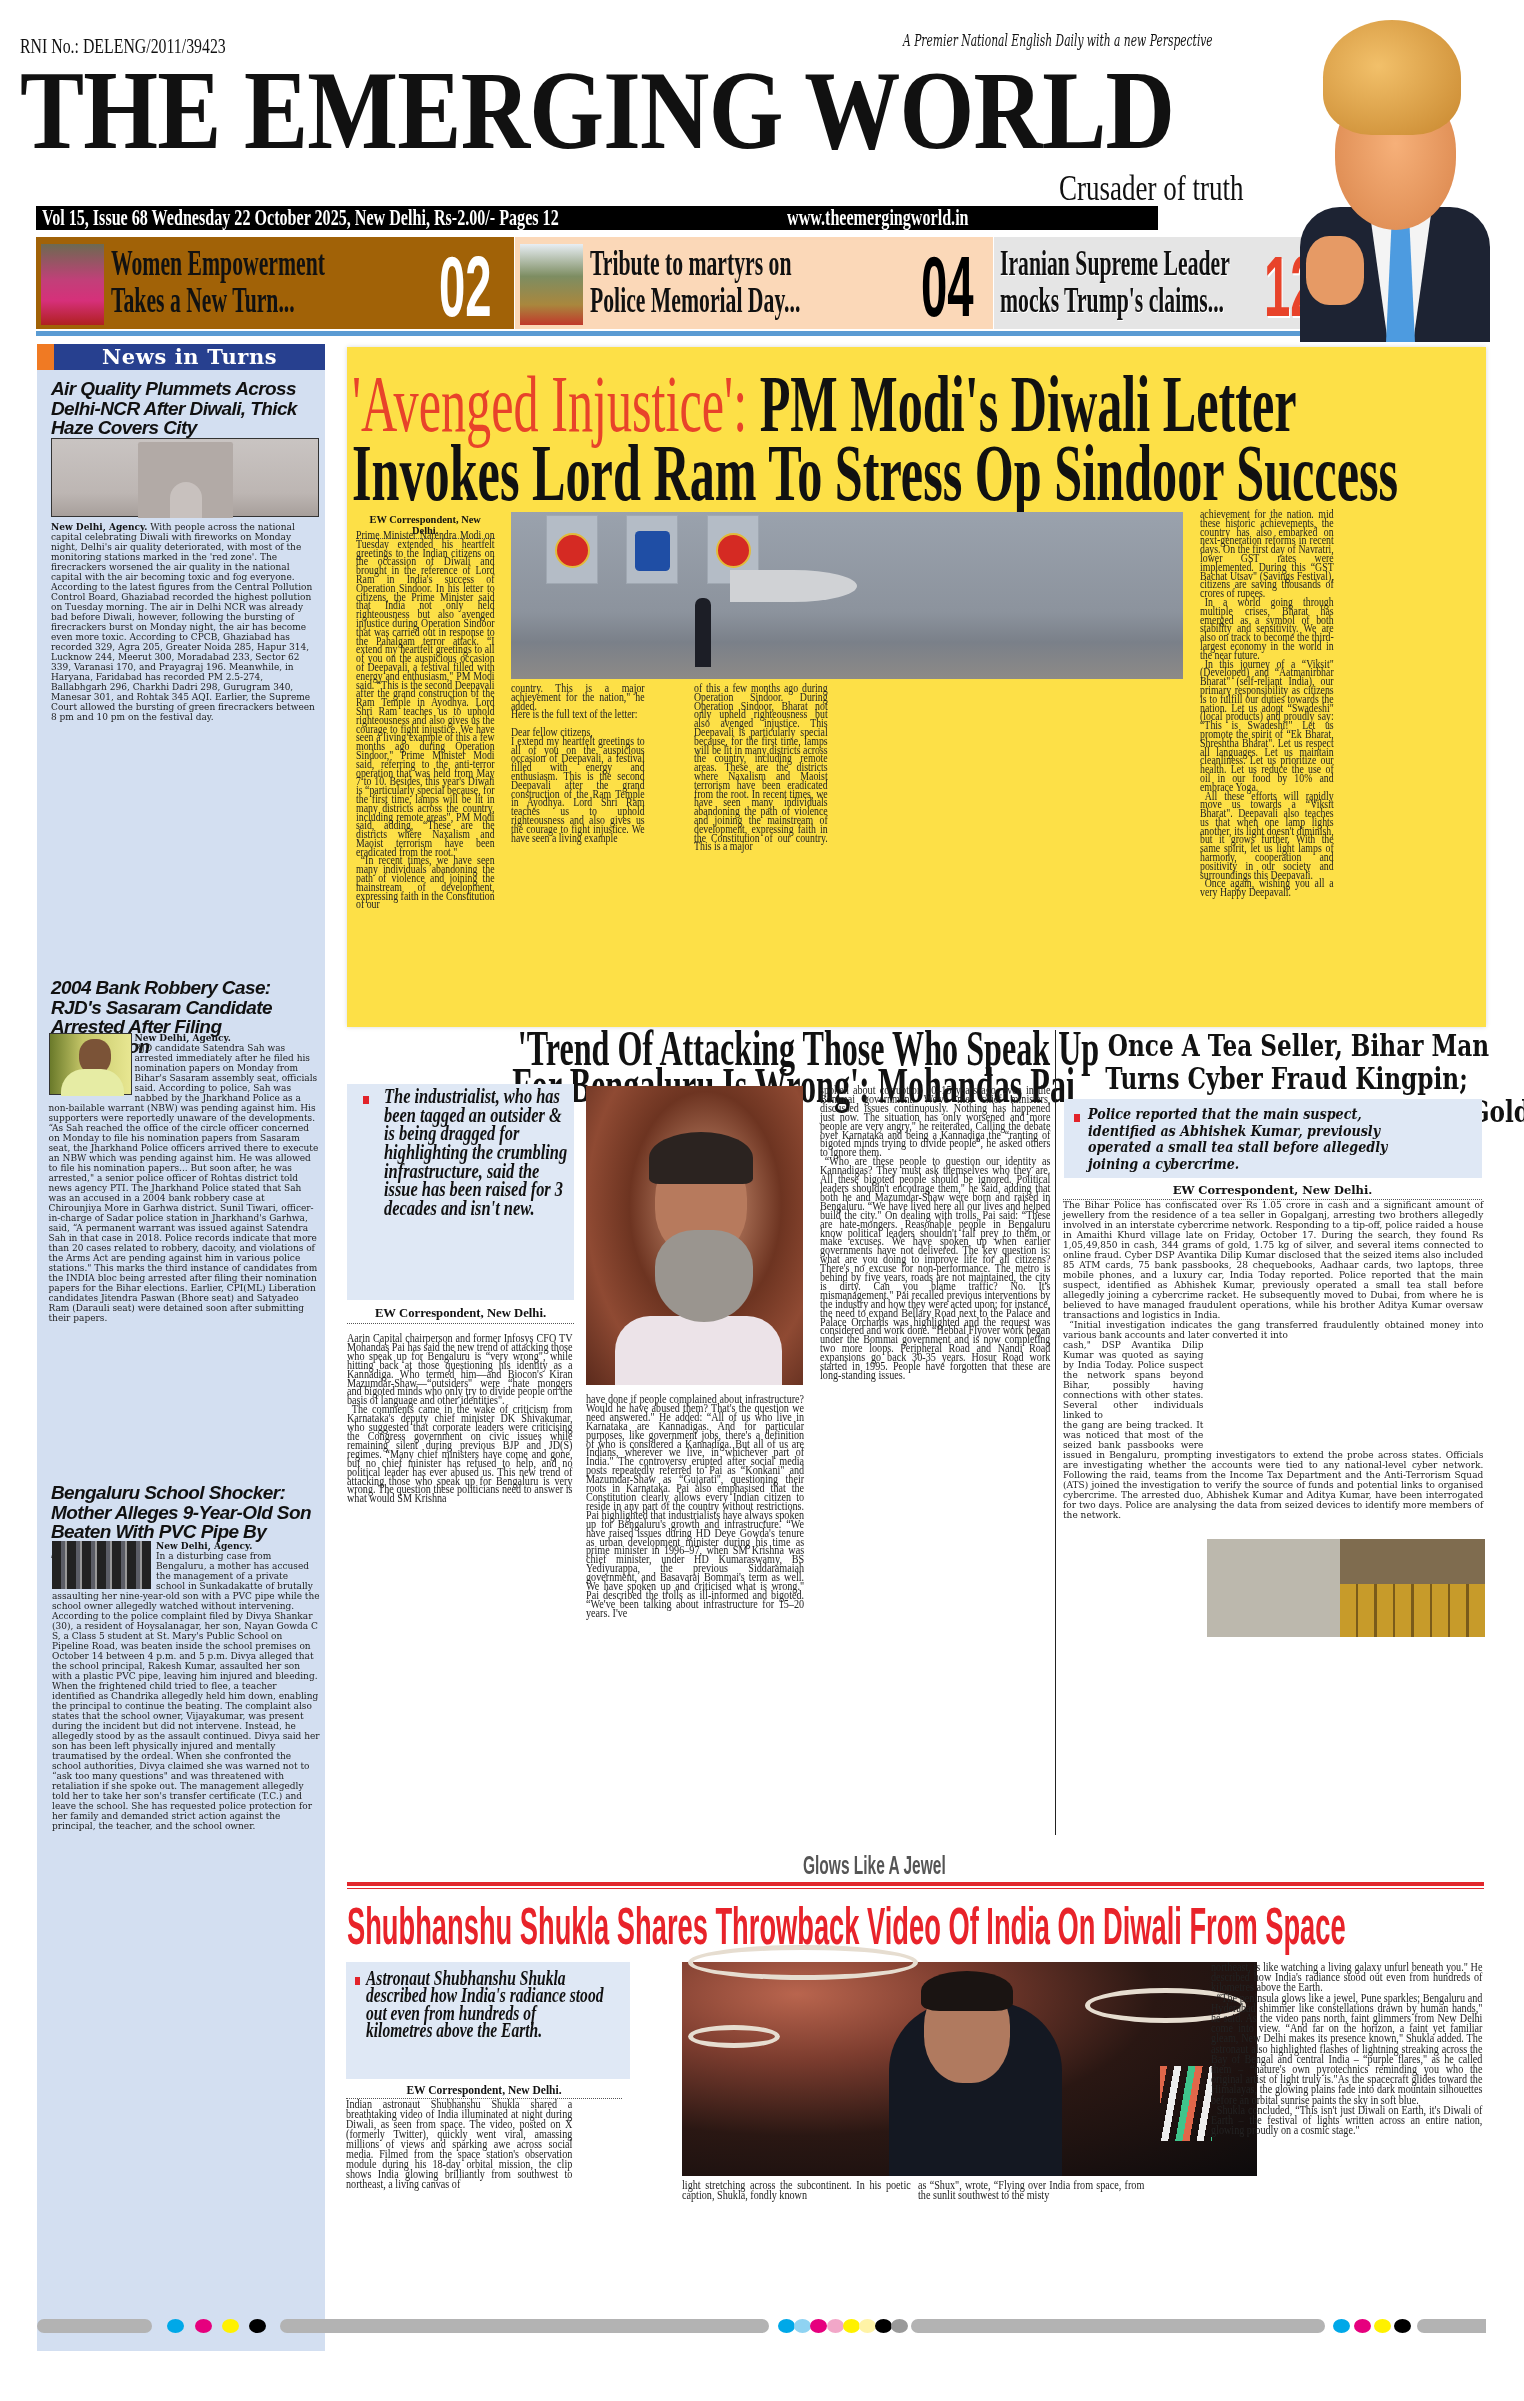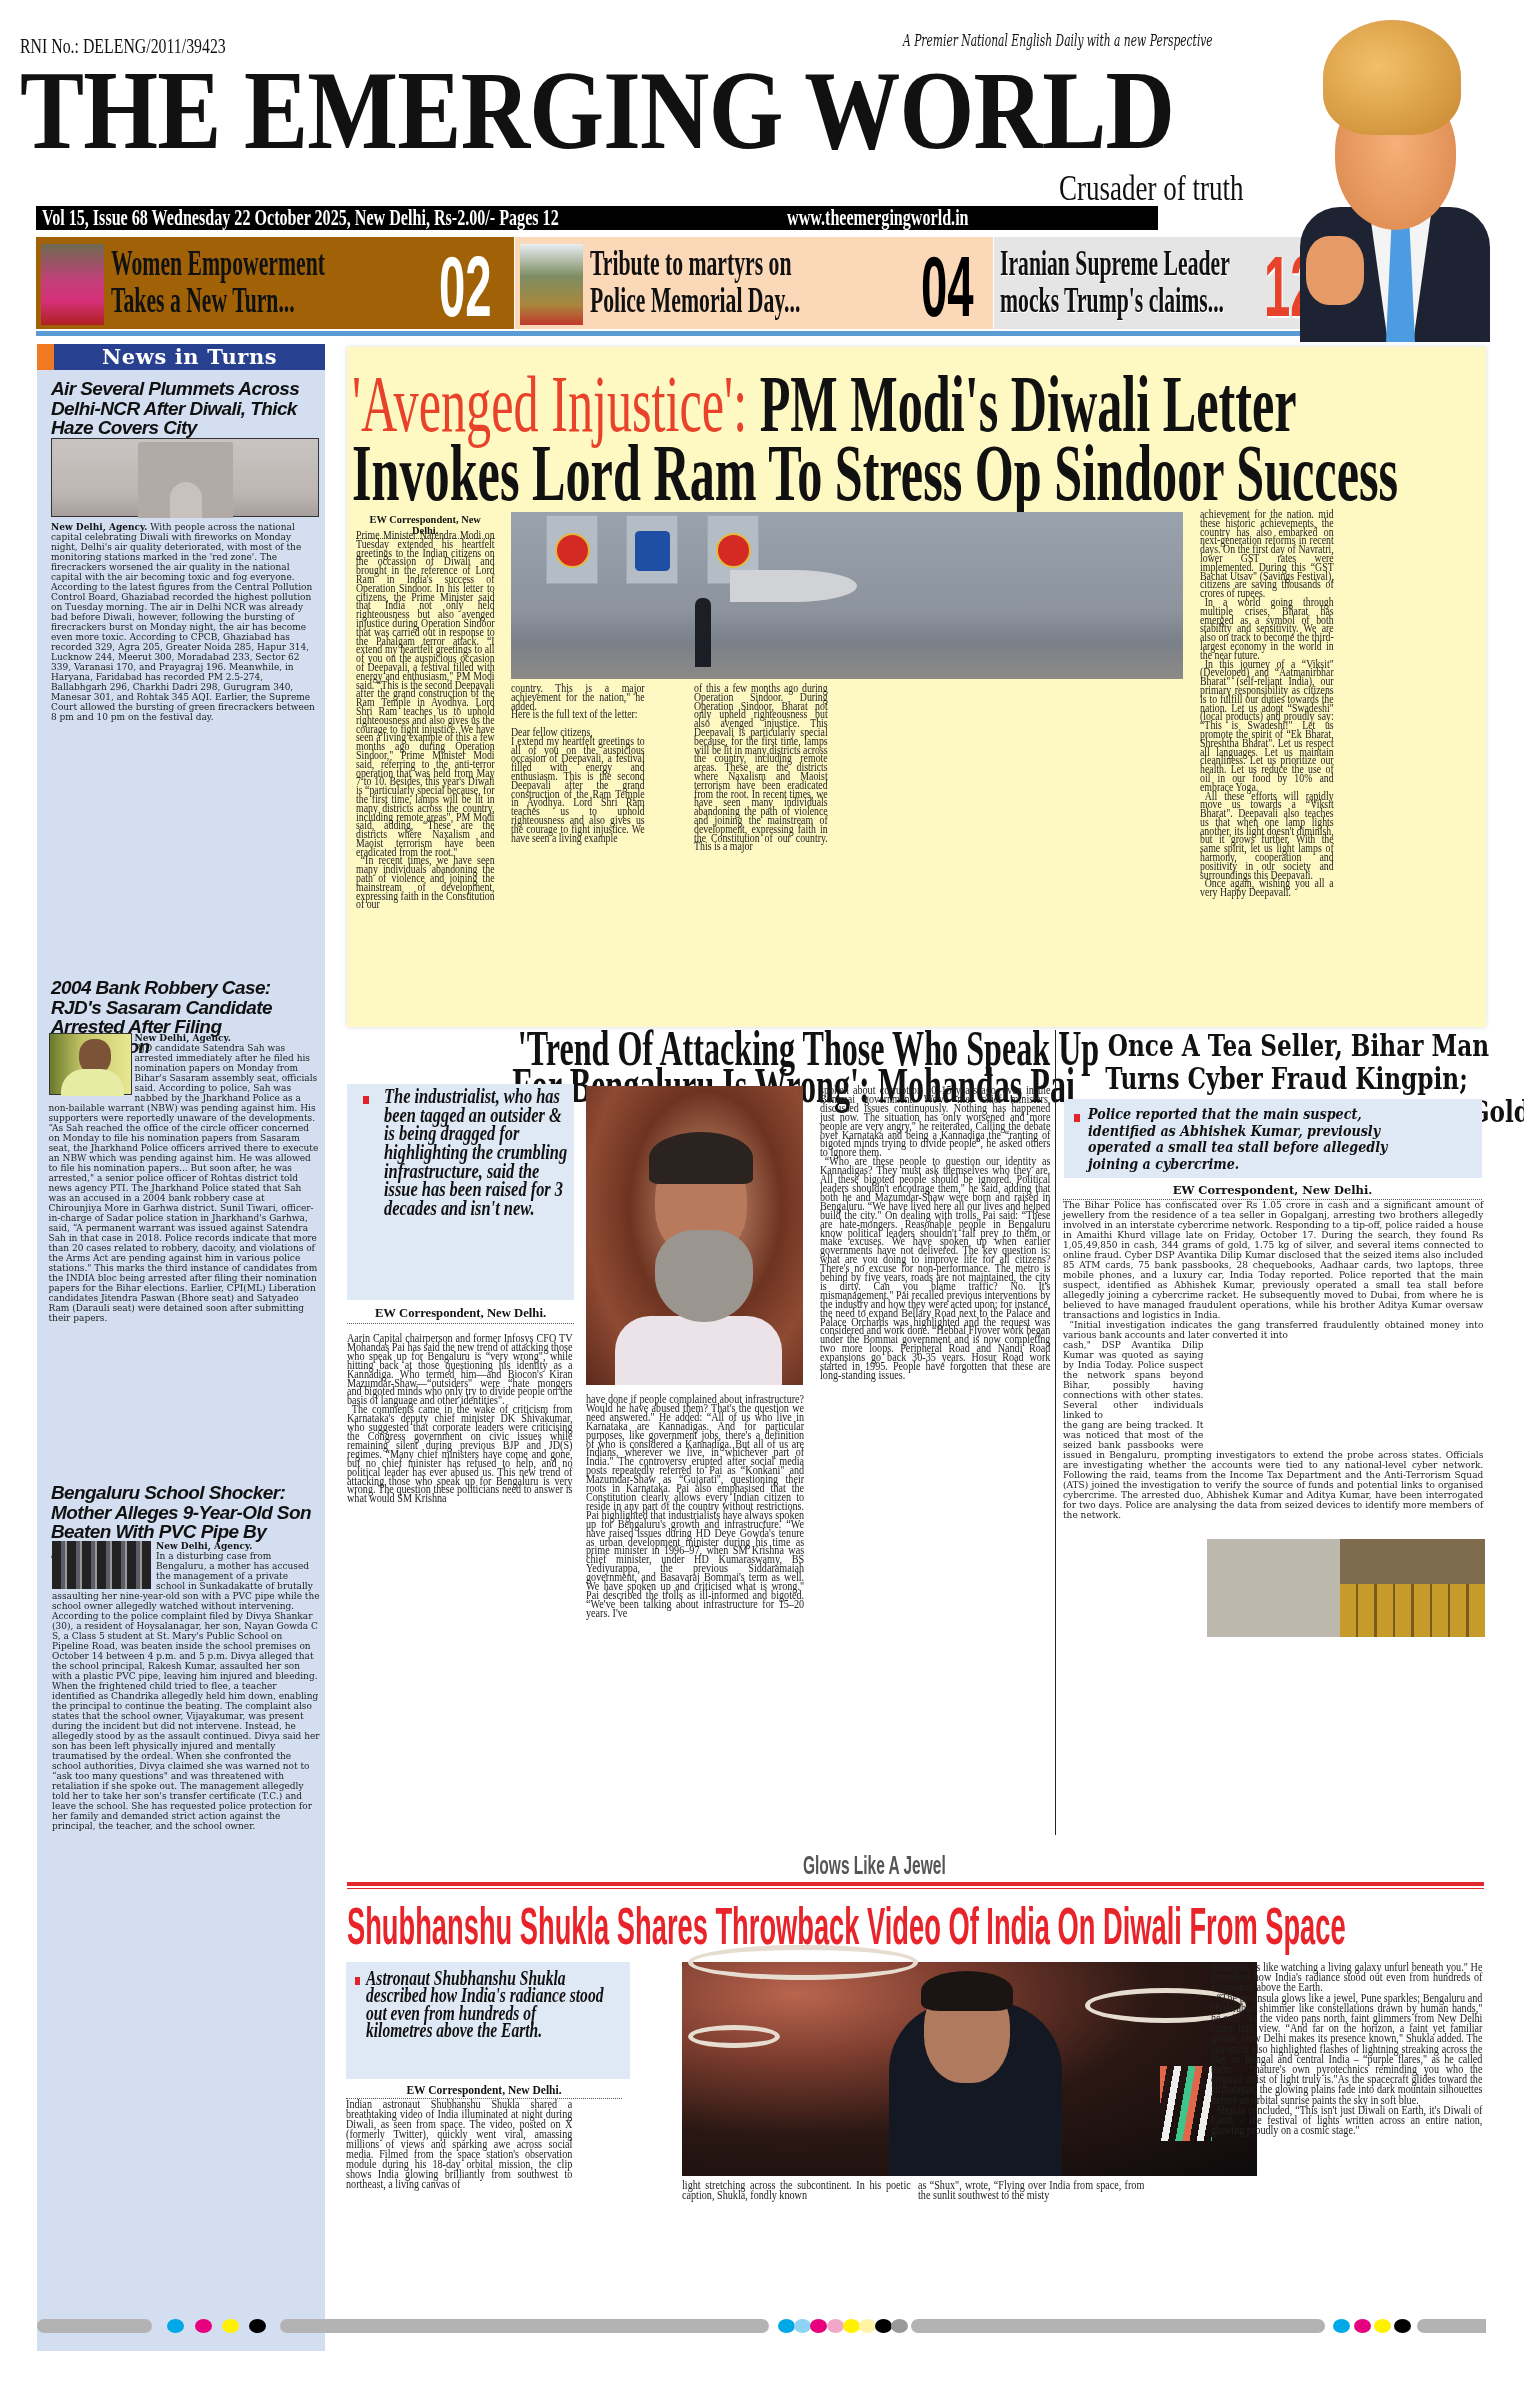--- a/index.html
+++ b/index.html
@@ -29,21 +29,21 @@
 #teaserbottom{left:36px;top:331px;width:1450px;height:4.6px;background:#5a9bd3}
 
 #nib{left:37px;top:344px;width:288px;height:2007px;background:#d3dff1}
 #nibhead{position:absolute;left:0;top:0;width:288px;height:26px;background:#27408f}
 #nibhead .orange{position:absolute;left:0;top:0;width:17.3px;height:26px;background:#f07a23}
 #nibhead .t{position:absolute;left:0;top:0;width:288px;text-align:center;color:#fff;font-weight:bold;font-size:21px;line-height:26px;font-family:"DejaVu Serif",serif;letter-spacing:0.6px;padding-left:17.3px}
 .nh{position:absolute;left:14px;width:265px;font-family:"Liberation Sans",sans-serif;font-style:italic;font-weight:bold;font-size:19px;line-height:19.6px;letter-spacing:-0.6px}
 .nb{position:absolute;font-family:"DejaVu Serif",serif;font-size:9px;line-height:10px;color:#222}
 .nb b{color:#111}
 
-#mainstory{left:347px;top:347px;width:1139px;height:680px;background:#fef9c3;box-shadow:0 0 4.6px rgba(0,0,0,.15)}
+#mainstory{left:347px;top:347px;width:1139px;height:680px;background:#fde047;box-shadow:0 0 4.6px rgba(0,0,0,.15)}
 #mh1{position:absolute;left:4.6px;top:23px;font-size:81px;font-weight:bold;line-height:69px;white-space:nowrap;transform:scaleX(.62);transform-origin:left top}
 #mh1 .red{color:#e8432a;font-weight:normal}
 #mh2{position:absolute;left:4.6px;top:92px;font-size:81px;font-weight:bold;line-height:69px;white-space:nowrap;transform:scaleX(.62);transform-origin:left top}
 .byline{position:absolute;font-family:"Liberation Serif",serif;font-weight:bold;font-size:14.4px;text-align:center;border-bottom:0.6px dotted #555;padding-bottom:2.3px;transform-origin:center top}
 .col{position:absolute;font-size:12.8px;line-height:8.7px;text-align:justify;font-family:"Liberation Serif",serif;color:#222}
 .col p{margin:0}
 .ct{font-size:12px;line-height:8.8px;transform:scaleX(.82);transform-origin:left top;text-align:justify}
 #navyimg{position:absolute;left:156px;top:2.3px;width:672px;height:167px;background:linear-gradient(180deg,#9aa2ad 0%,#8c939d 60%,#7a8089 78%,#8d8a87 100%)}
 .crest{position:absolute;width:52px;height:69px;background:#b4bcc6;border:1.2px solid #a0a8b2}
 .crest .c{position:absolute;left:8.6px;top:17.3px;width:35px;height:35px;border-radius:50%;background:#d52a23;border:2.9px solid #e2bb3a}
@@ -128,21 +128,21 @@
   <div class="trump-face"></div>
     <div class="trump-hair"></div>
     <div class="trump-fist"></div>
 </div>
 
 <div class="abs" id="nib">
   <div id="nibhead">
     <div class="orange"></div>
     <div class="t">News in Turns</div>
   </div>
-  <div class="nh" style="top:35px">Air Several Plummets Across Delhi-NCR After Diwali, Thick Haze Covers City</div>
+  <div class="nh" style="top:35px">Air Quality Plummets Across Delhi-NCR After Diwali, Thick Haze Covers City</div>
   <div style="position:absolute;left:14px;top:94px;width:268px;height:79px;border:0.6px solid #333;background:linear-gradient(#c9c4c2,#bdb6b3 70%,#a79f9b)">
     <div style="position:absolute;left:86px;top:2.9px;width:95px;height:76px;background:#b2aaa6;border-radius:2.3px 2.3px 0 0"></div>
     <div style="position:absolute;left:118px;top:43px;width:32px;height:36px;background:#c8c1be;border-radius:16px 16px 0 0"></div>
   </div>
   <div class="nb" style="left:14px;top:178px;width:265px"><b>New Delhi, Agency.</b> <span>With people across the national capital celebrating Diwali with fireworks on Monday night, Delhi's air quality deteriorated, with most of the monitoring stations marked in the 'red zone'. The firecrackers worsened the air quality in the national capital with the air becoming toxic and fog everyone. According to the latest figures from the Central Pollution Control Board, Ghaziabad recorded the highest pollution on Tuesday morning. The air in Delhi NCR was already bad before Diwali, however, following the bursting of firecrackers burst on Monday night, the air has become even more toxic. According to CPCB, Ghaziabad has recorded 329, Agra 205, Greater Noida 285, Hapur 314, Lucknow 244, Meerut 300, Moradabad 233, Sector 62 339, Varanasi 170, and Prayagraj 196. Meanwhile, in Haryana, Faridabad has recorded PM 2.5-274, Ballabhgarh 296, Charkhi Dadri 298, Gurugram 340, Manesar 301, and Rohtak 345 AQI. Earlier, the Supreme Court allowed the bursting of green firecrackers between 8 pm and 10 pm on the festival day.</span></div>
 
   <div class="nh" style="top:634px">2004 Bank Robbery Case: RJD's Sasaram Candidate Arrested After Filing Nomination</div>
   <div style="position:absolute;left:11.5px;top:689px;width:83px;height:62px;border:0.6px solid #333;background:linear-gradient(90deg,#6a7a2a,#c4c567 40%,#e8e792)">
     <div style="position:absolute;left:29px;top:4.6px;width:32px;height:35px;border-radius:45%;background:#7b5337"></div>
     <div style="position:absolute;left:11.5px;top:35px;width:63px;height:27px;border-radius:23px 23px 0 0;background:#e6eca4"></div>

